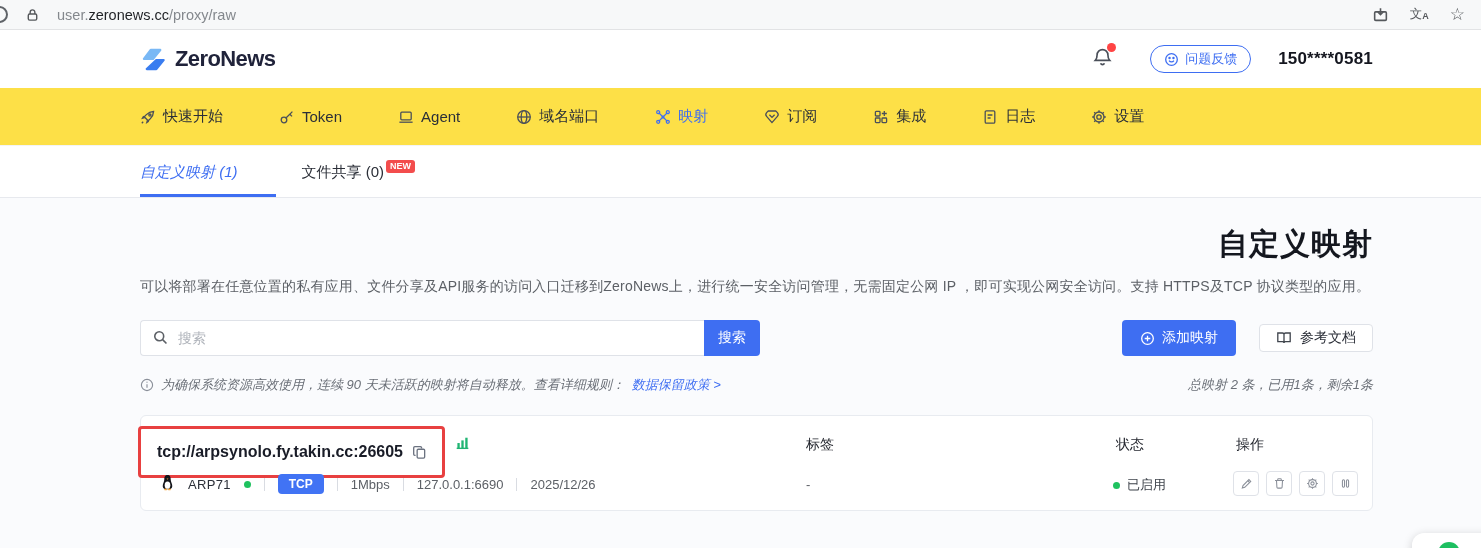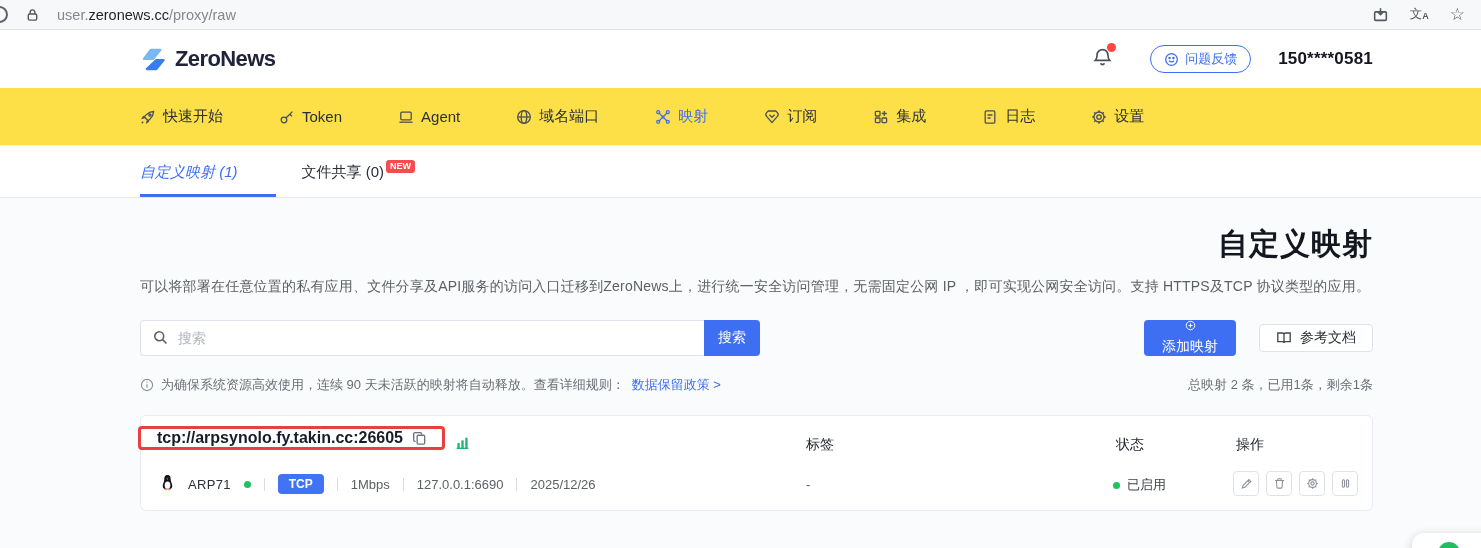--- a/index.html
+++ b/index.html
@@ -56,33 +56,33 @@
   .search-box { position:relative; flex:1; }
   .search-box input { width:100%; height:36px; border:1px solid #dfe2e8; border-right:none; border-radius:4px 0 0 4px;
                       padding:0 10px 0 37px; font-size:14px; color:#333; background:#fff; outline:none;
                       font-family:"Liberation Sans", sans-serif; }
   .search-box input::placeholder { color:#b0b4bb; }
   .search-mag { position:absolute; left:12px; top:9px; }
   .search-btn { width:56px; height:36px; background:#3e6ef2; color:#fff; border:none; border-radius:0 4px 4px 0;
                 font-size:14px; cursor:pointer; font-family:"Liberation Sans", sans-serif; }
   .tb-spacer { flex:1; }
   .add-btn { height:36px; display:flex; align-items:center; gap:7px; padding:0 18px; background:#3e6ef2; color:#fff;
-             border:none; border-radius:4px; font-size:14px; cursor:pointer; font-family:"Liberation Sans", sans-serif;flex-direction:column; }
+             border:none; border-radius:4px; font-size:14px; cursor:pointer; font-family:"Liberation Sans", sans-serif; }
   .docs-btn { height:28px; display:flex; align-items:center; gap:8px; padding:0 16px; background:#fff; color:#2b2f38;
               border:1px solid #dfe2e8; border-radius:4px; font-size:14px; cursor:pointer; margin-left:23px;
               font-family:"Liberation Sans", sans-serif; }
 
-  .notice-row { margin-top:20px; display:flex; align-items:center; font-size:13px; color:#6a6f77; }
+  .notice-row { margin-top:20px; display:flex; align-items:center; font-size:13px; color:#6a6f77;font-style:italic; }
   .notice-left { display:flex; align-items:center; gap:7px; }
   .notice-link { color:#3e6ef2; cursor:pointer; }
   .notice-summary { margin-left:auto; color:#6a6f77;text-align:center; }
 
   
   .card { margin-top:21px; height:96px; background:#fff; border:1px solid #e8ebf0; border-radius:6px; position:relative; }
-  .url-box { position:absolute; left:-3px; top:10px; width:307px; height:24px; border:3px solid #e84040; border-radius:4px;
+  .url-box { position:absolute; left:-3px; top:10px; width:307px; height:52px; border:3px solid #e84040; border-radius:4px;
              display:flex; align-items:center; gap:9px; padding-left:16px; background:#fff; }
   .url-text-main { font-size:16px; font-weight:bold; color:#191c27; white-space:nowrap; }
   .copy-btn { display:flex; cursor:pointer; }
   .chart-btn { position:absolute; left:313px; top:18px; cursor:pointer; }
   .col-header { position:absolute; top:20px; font-size:14px; color:#23262e; }
   .col-tag { left:665px; } .col-status { left:975px; } .col-actions { left:1095px; }
 
   .row-meta { position:absolute; left:19px; top:58px; display:flex; align-items:center; gap:13px;
               font-size:13px; color:#5c6066; }
   .agent-name { color:#2b2f38; font-weight:500; letter-spacing:0.3px; }

